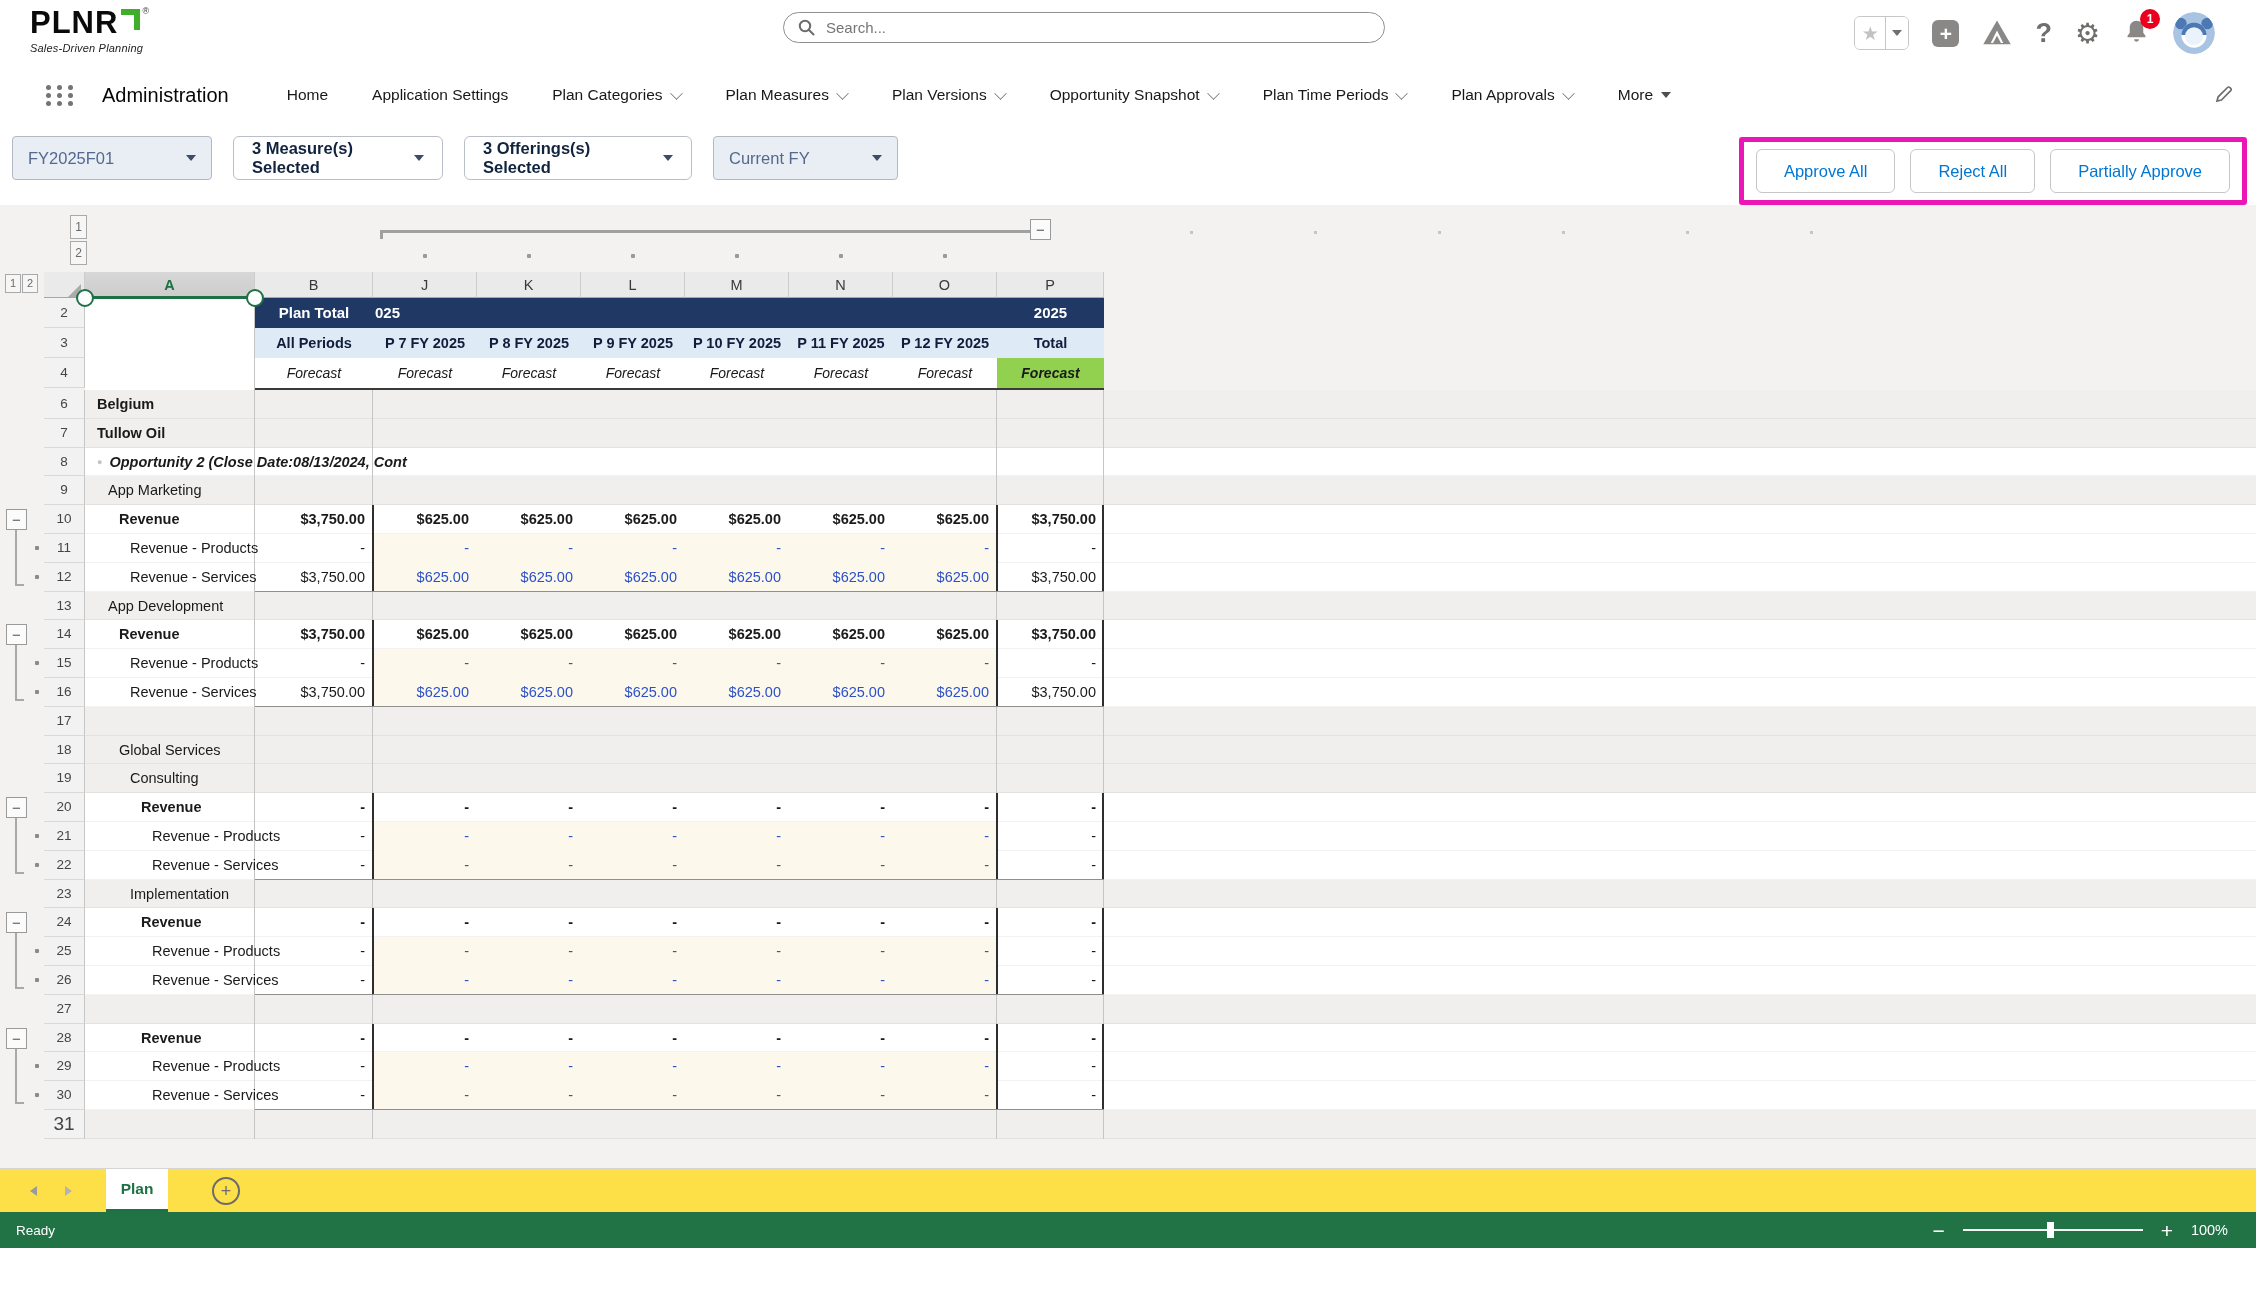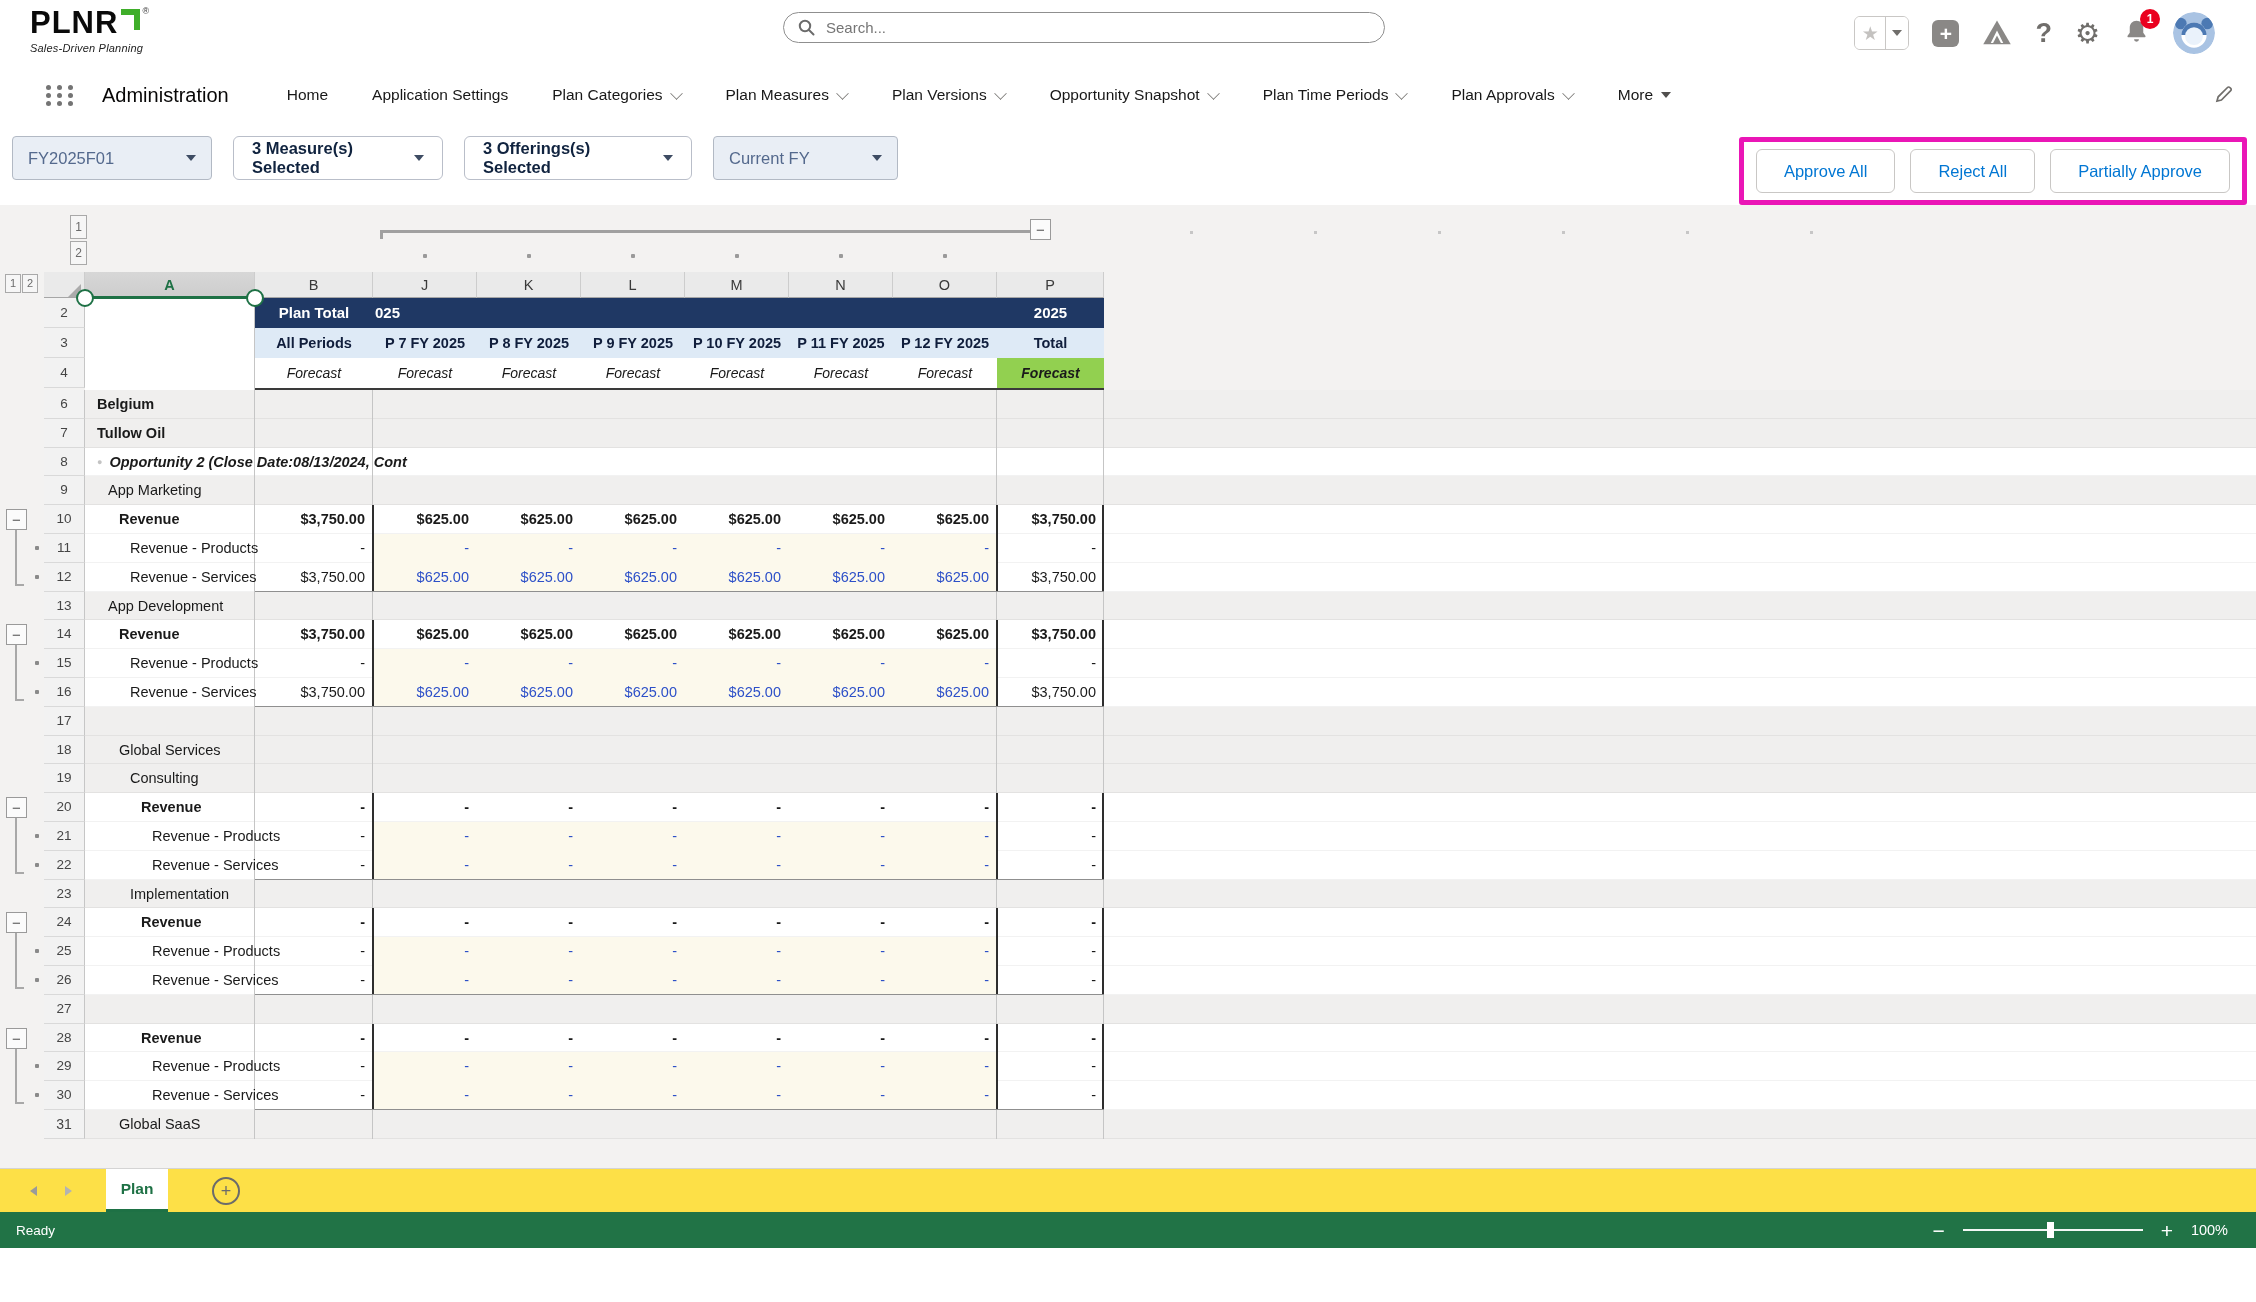--- a/index.html
+++ b/index.html
@@ -284,21 +284,21 @@
       <div class="abs" style="left: 44px; top: 617px; width: 41px; height: 28.8px; background: rgb(242, 242, 242); border-right: 1px solid rgb(198, 198, 198); border-bottom: 1px solid rgb(217, 217, 217); color: rgb(69, 69, 69); font-size: 13.5px; text-align: center; line-height: 28.8px;">21</div>
       <div class="abs" style="left: 44px; top: 645.8px; width: 41px; height: 28.8px; background: rgb(242, 242, 242); border-right: 1px solid rgb(198, 198, 198); border-bottom: 1px solid rgb(217, 217, 217); color: rgb(69, 69, 69); font-size: 13.5px; text-align: center; line-height: 28.8px;">22</div>
       <div class="abs" style="left: 44px; top: 674.6px; width: 41px; height: 28.8px; background: rgb(242, 242, 242); border-right: 1px solid rgb(198, 198, 198); border-bottom: 1px solid rgb(217, 217, 217); color: rgb(69, 69, 69); font-size: 13.5px; text-align: center; line-height: 28.8px;">23</div>
       <div class="abs" style="left: 44px; top: 703.4px; width: 41px; height: 28.8px; background: rgb(242, 242, 242); border-right: 1px solid rgb(198, 198, 198); border-bottom: 1px solid rgb(217, 217, 217); color: rgb(69, 69, 69); font-size: 13.5px; text-align: center; line-height: 28.8px;">24</div>
       <div class="abs" style="left: 44px; top: 732.2px; width: 41px; height: 28.8px; background: rgb(242, 242, 242); border-right: 1px solid rgb(198, 198, 198); border-bottom: 1px solid rgb(217, 217, 217); color: rgb(69, 69, 69); font-size: 13.5px; text-align: center; line-height: 28.8px;">25</div>
       <div class="abs" style="left: 44px; top: 761px; width: 41px; height: 28.8px; background: rgb(242, 242, 242); border-right: 1px solid rgb(198, 198, 198); border-bottom: 1px solid rgb(217, 217, 217); color: rgb(69, 69, 69); font-size: 13.5px; text-align: center; line-height: 28.8px;">26</div>
       <div class="abs" style="left: 44px; top: 789.8px; width: 41px; height: 28.8px; background: rgb(242, 242, 242); border-right: 1px solid rgb(198, 198, 198); border-bottom: 1px solid rgb(217, 217, 217); color: rgb(69, 69, 69); font-size: 13.5px; text-align: center; line-height: 28.8px;">27</div>
       <div class="abs" style="left: 44px; top: 818.6px; width: 41px; height: 28.8px; background: rgb(242, 242, 242); border-right: 1px solid rgb(198, 198, 198); border-bottom: 1px solid rgb(217, 217, 217); color: rgb(69, 69, 69); font-size: 13.5px; text-align: center; line-height: 28.8px;">28</div>
       <div class="abs" style="left: 44px; top: 847.4px; width: 41px; height: 28.8px; background: rgb(242, 242, 242); border-right: 1px solid rgb(198, 198, 198); border-bottom: 1px solid rgb(217, 217, 217); color: rgb(69, 69, 69); font-size: 13.5px; text-align: center; line-height: 28.8px;">29</div>
       <div class="abs" style="left: 44px; top: 876.2px; width: 41px; height: 28.8px; background: rgb(242, 242, 242); border-right: 1px solid rgb(198, 198, 198); border-bottom: 1px solid rgb(217, 217, 217); color: rgb(69, 69, 69); font-size: 13.5px; text-align: center; line-height: 28.8px;">30</div>
-      <div class="abs" style="left: 44px; top: 905px; width: 41px; height: 28.8px; background: rgb(242, 242, 242); border-right: 1px solid rgb(198, 198, 198); border-bottom: 1px solid rgb(217, 217, 217); color: rgb(69, 69, 69); font-size: 14px; text-align: center; line-height: 28.8px;">31</div>
+      <div class="abs" style="left: 44px; top: 905px; width: 41px; height: 28.8px; background: rgb(242, 242, 242); border-right: 1px solid rgb(198, 198, 198); border-bottom: 1px solid rgb(217, 217, 217); color: rgb(69, 69, 69); font-size: 19px; text-align: center; line-height: 28.8px;">31</div>
       <div class="abs" style="left: 85px; top: 185px; width: 1019px; height: 28.8px; padding-left: 12px; font-size: 14.5px; color: rgb(26, 26, 26); line-height: 28.8px; white-space: nowrap; overflow: hidden; font-weight: bold; font-style: normal;">Belgium</div>
       <div class="abs" style="left: 85px; top: 213.8px; width: 1019px; height: 28.8px; padding-left: 12px; font-size: 14.5px; color: rgb(26, 26, 26); line-height: 28.8px; white-space: nowrap; overflow: hidden; font-weight: bold; font-style: normal;">Tullow Oil</div>
       <div class="abs" style="left: 85px; top: 242.6px; width: 448px; height: 28.8px; padding-left: 12px; font-size: 14.5px; color: rgb(26, 26, 26); line-height: 28.8px; white-space: nowrap; overflow: hidden; font-weight: bold; font-style: italic;"><span style="color: rgb(195, 195, 195); font-size: 9px; vertical-align: 2px; margin-right: 7px;">●</span>Opportunity 2 (Close Date:08/13/2024, Cont</div>
       <div class="abs" style="left: 85px; top: 271.4px; width: 1019px; height: 28.8px; padding-left: 23px; font-size: 14.5px; color: rgb(26, 26, 26); line-height: 28.8px; white-space: nowrap; overflow: hidden; font-weight: normal; font-style: normal;">App Marketing</div>
       <div class="abs" style="left: 85px; top: 300.2px; width: 1019px; height: 28.8px; padding-left: 34px; font-size: 14.5px; color: rgb(26, 26, 26); line-height: 28.8px; white-space: nowrap; overflow: hidden; font-weight: bold; font-style: normal;">Revenue</div>
       <div class="abs" style="top: 300.2px; height: 28.8px; font-size: 14.5px; text-align: right; line-height: 28.8px; padding-right: 8px; font-weight: bold; left: 255px; width: 118px; color: rgb(26, 26, 26);">$3,750.00</div>
       <div class="abs" style="top: 300.2px; height: 28.8px; font-size: 14.5px; text-align: right; line-height: 28.8px; padding-right: 8px; font-weight: bold; left: 373px; width: 104px; color: rgb(26, 26, 26);">$625.00</div>
       <div class="abs" style="top: 300.2px; height: 28.8px; font-size: 14.5px; text-align: right; line-height: 28.8px; padding-right: 8px; font-weight: bold; left: 477px; width: 104px; color: rgb(26, 26, 26);">$625.00</div>
       <div class="abs" style="top: 300.2px; height: 28.8px; font-size: 14.5px; text-align: right; line-height: 28.8px; padding-right: 8px; font-weight: bold; left: 581px; width: 104px; color: rgb(26, 26, 26);">$625.00</div>
       <div class="abs" style="top: 300.2px; height: 28.8px; font-size: 14.5px; text-align: right; line-height: 28.8px; padding-right: 8px; font-weight: bold; left: 685px; width: 104px; color: rgb(26, 26, 26);">$625.00</div>
@@ -428,21 +428,20 @@
       <div class="abs" style="top: 847.4px; height: 28.8px; font-size: 14.5px; text-align: right; line-height: 28.8px; padding-right: 8px; font-weight: normal; left: 997px; width: 107px; color: rgb(26, 26, 26);">-</div>
       <div class="abs" style="left: 85px; top: 876.2px; width: 1019px; height: 28.8px; padding-left: 67px; font-size: 14.5px; color: rgb(26, 26, 26); line-height: 28.8px; white-space: nowrap; overflow: hidden; font-weight: normal; font-style: normal;">Revenue - Services</div>
       <div class="abs" style="top: 876.2px; height: 28.8px; font-size: 14.5px; text-align: right; line-height: 28.8px; padding-right: 8px; font-weight: normal; left: 255px; width: 118px; color: rgb(26, 26, 26);">-</div>
       <div class="abs" style="top: 876.2px; height: 28.8px; font-size: 14.5px; text-align: right; line-height: 28.8px; padding-right: 8px; font-weight: normal; left: 373px; width: 104px; color: rgb(45, 80, 200);">-</div>
       <div class="abs" style="top: 876.2px; height: 28.8px; font-size: 14.5px; text-align: right; line-height: 28.8px; padding-right: 8px; font-weight: normal; left: 477px; width: 104px; color: rgb(45, 80, 200);">-</div>
       <div class="abs" style="top: 876.2px; height: 28.8px; font-size: 14.5px; text-align: right; line-height: 28.8px; padding-right: 8px; font-weight: normal; left: 581px; width: 104px; color: rgb(45, 80, 200);">-</div>
       <div class="abs" style="top: 876.2px; height: 28.8px; font-size: 14.5px; text-align: right; line-height: 28.8px; padding-right: 8px; font-weight: normal; left: 685px; width: 104px; color: rgb(45, 80, 200);">-</div>
       <div class="abs" style="top: 876.2px; height: 28.8px; font-size: 14.5px; text-align: right; line-height: 28.8px; padding-right: 8px; font-weight: normal; left: 789px; width: 104px; color: rgb(45, 80, 200);">-</div>
       <div class="abs" style="top: 876.2px; height: 28.8px; font-size: 14.5px; text-align: right; line-height: 28.8px; padding-right: 8px; font-weight: normal; left: 893px; width: 104px; color: rgb(45, 80, 200);">-</div>
       <div class="abs" style="top: 876.2px; height: 28.8px; font-size: 14.5px; text-align: right; line-height: 28.8px; padding-right: 8px; font-weight: normal; left: 997px; width: 107px; color: rgb(26, 26, 26);">-</div>
-      <div class="abs" style="left: 85px; top: 905px; width: 1019px; height: 28.8px; padding-left: 34px; font-size: 14.5px; color: rgb(26, 26, 26); line-height: 28.8px; white-space: nowrap; overflow: hidden; font-weight: normal; font-style: normal;">Global SaaS</div>
       <div class="abs" style="left: 372px; top: 300.2px; width: 1.5px; height: 86.4px; background: rgb(46, 46, 46);"></div>
       <div class="abs" style="left: 996px; top: 300.2px; width: 1.5px; height: 86.4px; background: rgb(46, 46, 46);"></div>
       <div class="abs" style="left: 1102px; top: 300.2px; width: 1.5px; height: 86.4px; background: rgb(46, 46, 46);"></div>
       <div class="abs" style="left: 255px; top: 385.6px; width: 849px; height: 1px; background: rgb(143, 143, 143);"></div>
       <div class="abs" style="left: 6px; top: 304.2px; width: 21px; height: 21px; border: 1px solid rgb(154, 154, 154); background: rgb(251, 251, 251); color: rgb(85, 85, 85); font-size: 15px; text-align: center; line-height: 19px;">−</div>
       <div class="abs" style="left: 15px; top: 325.2px; width: 2px; height: 55.4px; background: rgb(168, 168, 168);"></div>
       <div class="abs" style="left: 15px; top: 378.6px; width: 9px; height: 2px; background: rgb(168, 168, 168);"></div>
       <div class="abs" style="left: 35px; top: 341px; width: 4px; height: 4px; background: rgb(138, 138, 138); border-radius: 1px;"></div>
       <div class="abs" style="left: 35px; top: 369.8px; width: 4px; height: 4px; background: rgb(138, 138, 138); border-radius: 1px;"></div>
       <div class="abs" style="left: 372px; top: 415.4px; width: 1.5px; height: 86.4px; background: rgb(46, 46, 46);"></div>

